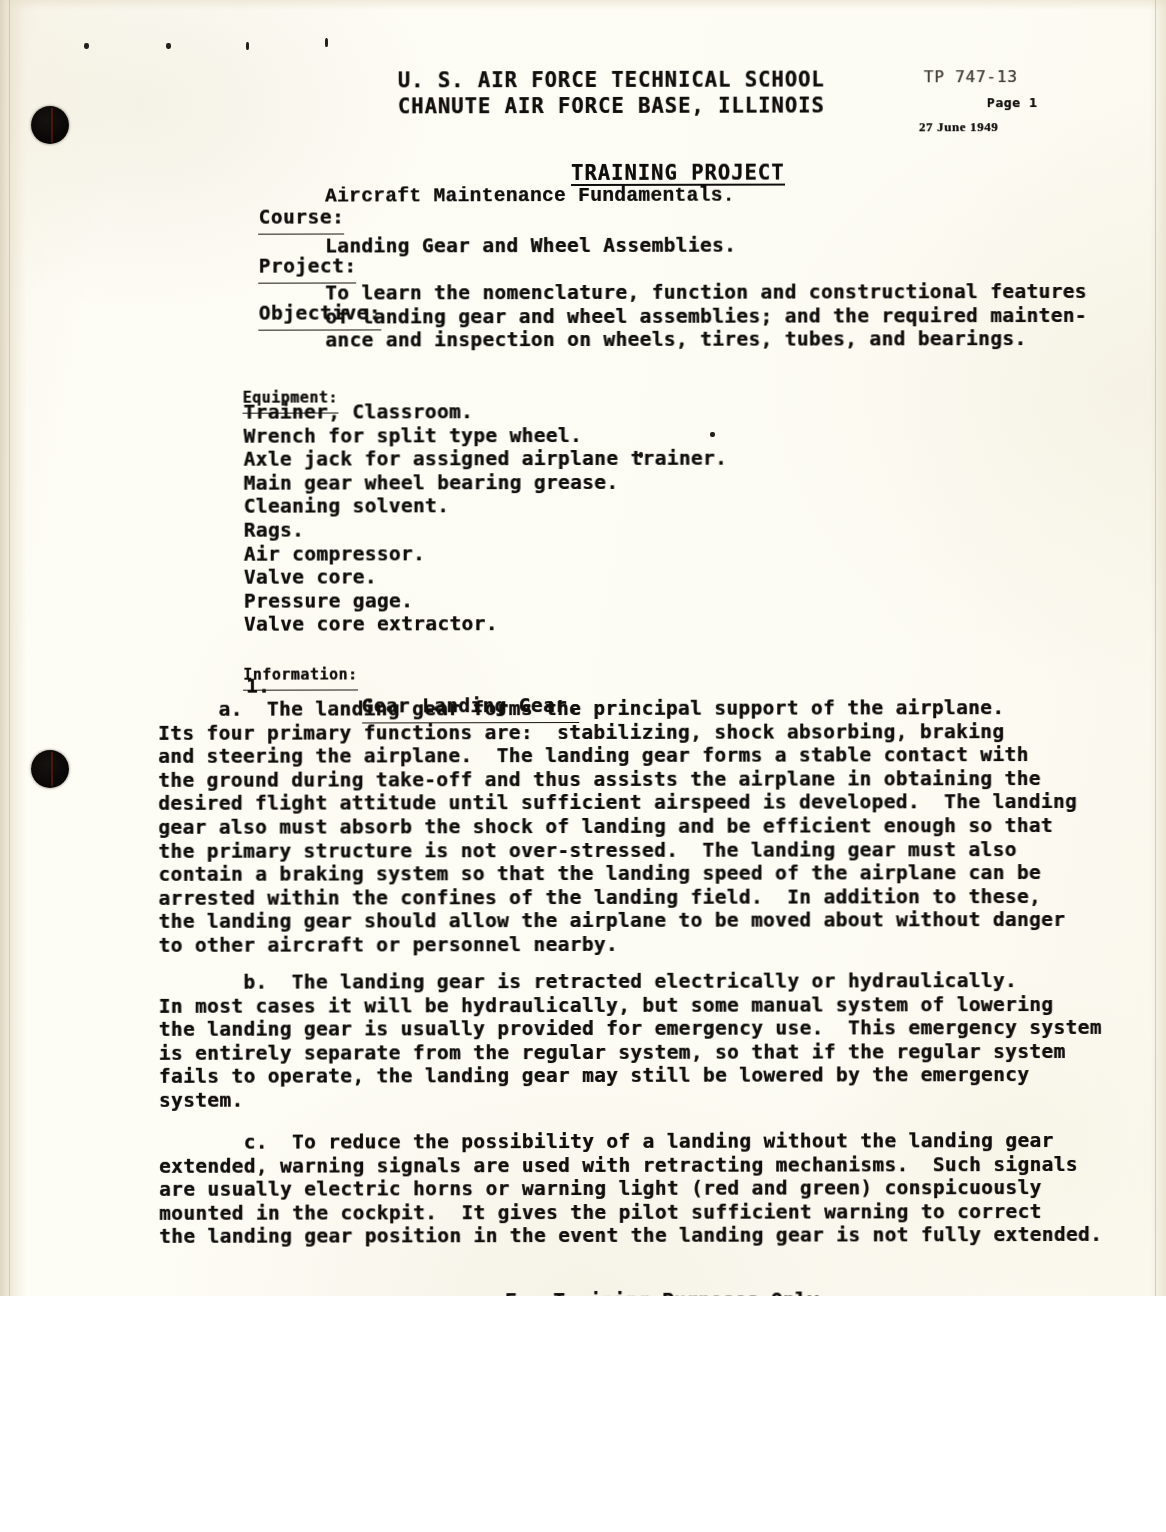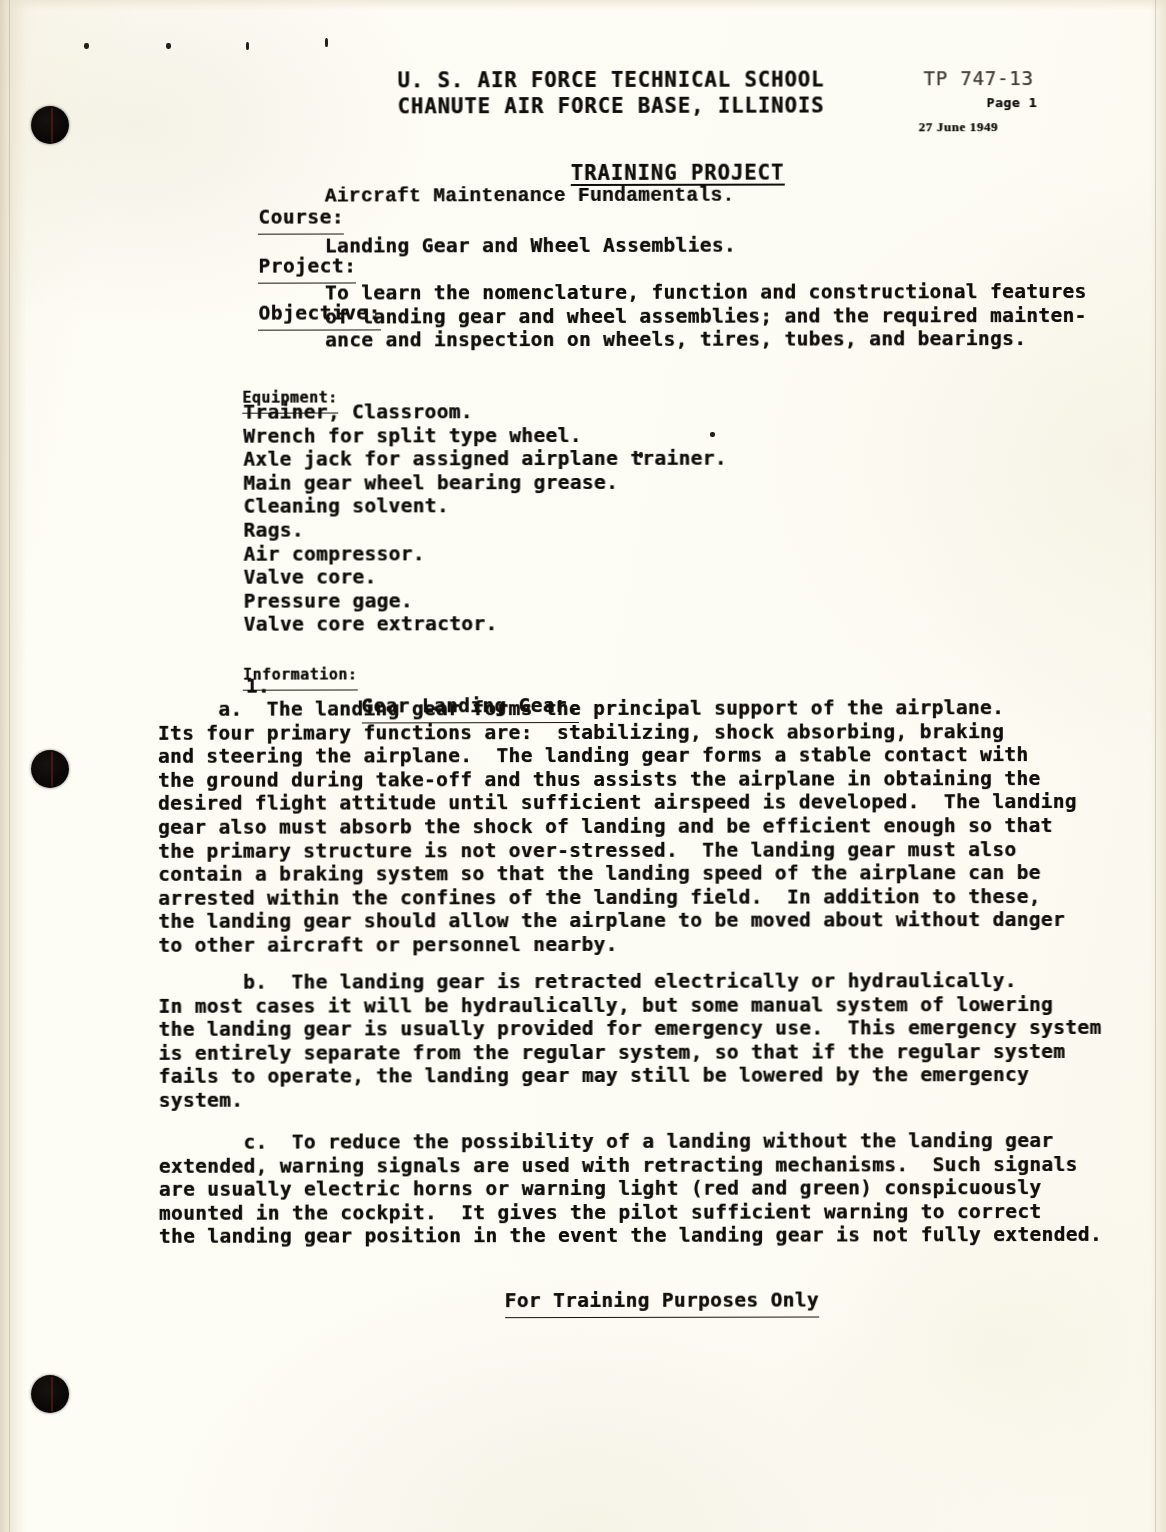--- a/index.html
+++ b/index.html
@@ -5,21 +5,21 @@
 <style>
   html, body {
     margin: 0;
     padding: 0;
     background: #ffffff;
   }
 
   #page {
     position: relative;
     width: 1166px;
-    height: 1532px;
+    height: 1296px;
     overflow: hidden;
     background: #fdfcf4;
     font-family: "DejaVu Sans Mono", "Liberation Mono", monospace;
     color: #141210;
   }
 
   
   .paper-base {
     position: absolute;
     inset: 0;
@@ -106,21 +106,21 @@
     white-space: pre;
     font-weight: 700;
     letter-spacing: 0.2px;
     line-height: 1;
     text-shadow:
       0.35px 0 0 rgba(20,18,16,0.55),
       -0.3px 0.25px 0 rgba(20,18,16,0.30);
   }
 
   .t-head   { font-size: 20.5px; letter-spacing: 1.0px; }
-  .t-num    { font-size: 19px;  letter-spacing: 0.8px; font-weight: 400; color:#2a2622; }
+  .t-num    { font-size: 16px;  letter-spacing: 0.8px; font-weight: 400; color:#2a2622; }
   .t-pg     { font-size: 13px;  letter-spacing: 0.6px; }
   .t-lbl    { font-size: 19.5px; letter-spacing: 0.5px; }
   .t-body   { font-size: 19.5px; letter-spacing: 0.35px; }
   .t-sec    { font-size: 15px; letter-spacing: 0.5px; }
 
   .ul {
     border-bottom: 2.2px solid #141210;
     padding-bottom: 1px;
     display: inline-block;
   }

